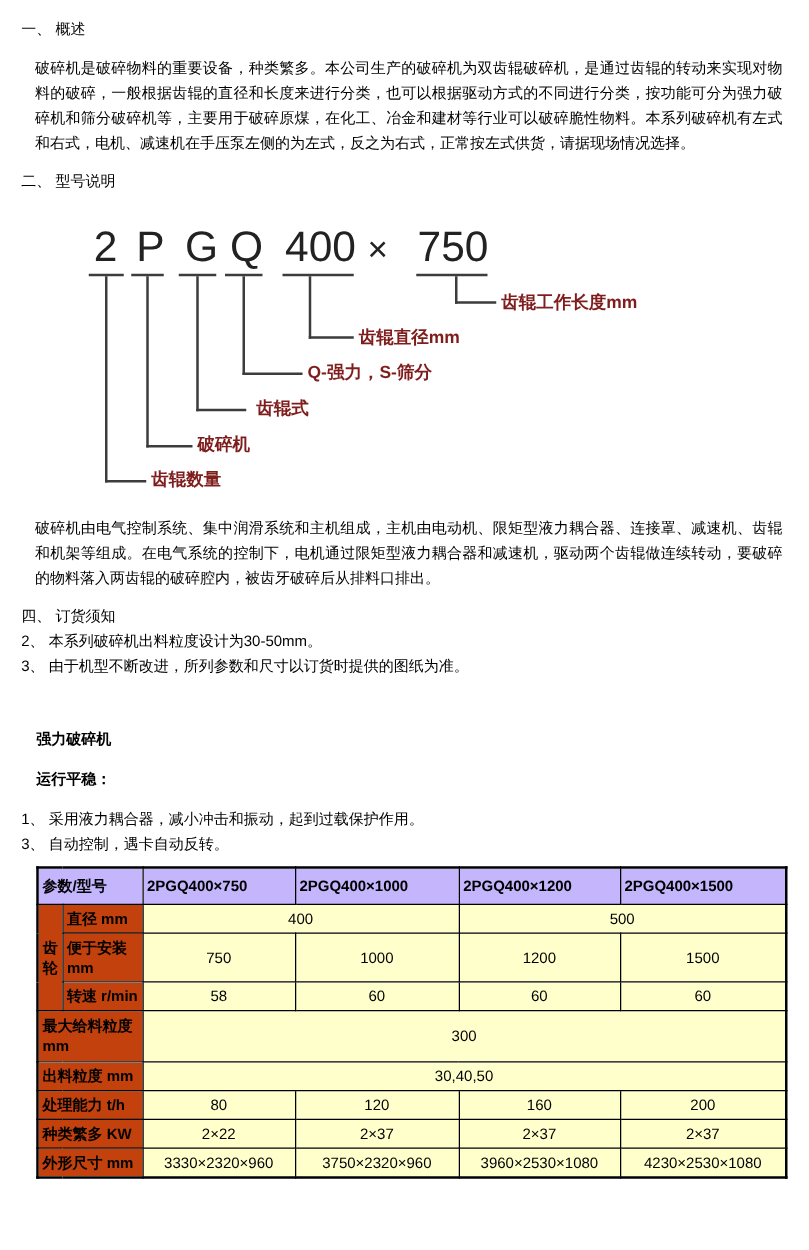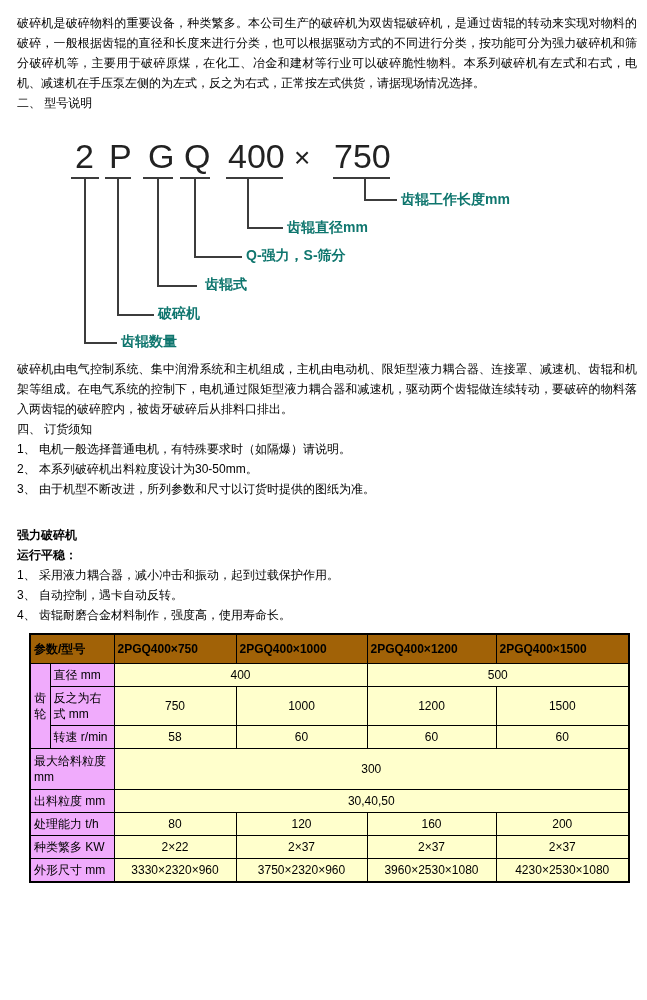--- a/index.html
+++ b/index.html
@@ -3,59 +3,60 @@
 <meta charset="utf-8">
 <style>
   html,body{margin:0;padding:0;}
   body{
     width:647px;height:1000px;background:#ffffff;color:#000;
     font-family:"Liberation Sans","DejaVu Sans",sans-serif;
     font-size:12px;line-height:20px;overflow:hidden;
   }
   .content{padding:13px 10px 0 17px;}
   .h{font-weight:normal;margin:0;}
-  .para{margin:0;text-align:justify;}
+  .para{margin:11px;text-align:justify;}
   .list-item{margin:0;}
-  .bold-h{font-weight:bold;margin:0;}
+  .bold-h{font-weight:bold;margin:12px;}
   .gap-lg{height:26px;}
 
   
   .diagram{position:relative;height:238px;margin:8px 0 0 0;color:#2b2b2b;}
   .dg-char{position:absolute;top:18px;font-size:34px;line-height:34px;color:#222;
     font-family:"Liberation Sans","DejaVu Sans",sans-serif;}
   .dg-times{top:23px;font-size:28px;line-height:28px;}
   .dg-ul{position:absolute;height:2px;background:#3c3c3c;top:56px;}
   .dg-v{position:absolute;width:2px;background:#3c3c3c;top:58px;}
   .dg-lead{position:absolute;height:2px;background:#3c3c3c;}
-  .dg-label{position:absolute;font-size:14px;line-height:17px;font-weight:600;color:#0f766e;white-space:nowrap;}
+  .dg-label{position:absolute;font-size:14px;line-height:17px;font-weight:600;color:#7f1d1d;white-space:nowrap;}
 
   
   table.spec{
     border-collapse:collapse;table-layout:fixed;
     margin:8px 0 0 12px;width:601px;
     border:2px solid #000;
   }
   table.spec td{
     border:1px solid #000;font-size:12px;line-height:16px;
     padding:2px 3px;overflow:hidden;
   }
-  td.hdr{background:#a16207;font-weight:bold;text-align:left;height:24px;vertical-align:middle;}
-  td.lbl{background:#f0abfc;font-weight:normal;text-align:left;vertical-align:middle;}
+  td.hdr{background:#c4b5fd;font-weight:bold;text-align:left;height:24px;vertical-align:middle;}
+  td.lbl{background:#c2410c;font-weight:bold;text-align:left;vertical-align:middle;}
   td.vert{width:20px;text-align:center;word-break:break-all;line-height:20px;padding:2px 1px;}
   td.val{background:#ffffcc;text-align:center;vertical-align:middle;font-weight:normal;}
   tr.r-h28 td{height:24px;}
   tr.r-h22 td{height:18px;}
   tr.r-h38 td{height:34px;}
   tr.r-h40 td{height:36px;}
 </style>
 </head>
 <body>
 
 <div class="content">
 
+  <div class="h">一、 概述</div>
   <p class="para">破碎机是破碎物料的重要设备，种类繁多。本公司生产的破碎机为双齿辊破碎机，是通过齿辊的转动来实现对物料的破碎，一般根据齿辊的直径和长度来进行分类，也可以根据驱动方式的不同进行分类，按功能可分为强力破碎机和筛分破碎机等，主要用于破碎原煤，在化工、冶金和建材等行业可以破碎脆性物料。本系列破碎机有左式和右式，电机、减速机在手压泵左侧的为左式，反之为右式，正常按左式供货，请据现场情况选择。</p>
 
   <div class="h">二、 型号说明</div>
 
   <div class="diagram">
     <span class="dg-char" style="left:58px">2</span>
     <span class="dg-char" style="left:92px">P</span>
     <span class="dg-char" style="left:131px">G</span>
     <span class="dg-char" style="left:167px">Q</span>
     <span class="dg-char" style="left:211px">400</span>
@@ -87,32 +88,30 @@
     <span class="dg-label" style="left:270px;top:98px">齿辊直径mm</span>
     <span class="dg-label" style="left:229px;top:126px">Q-强力，S-筛分</span>
     <span class="dg-label" style="left:188px;top:155px">齿辊式</span>
     <span class="dg-label" style="left:141px;top:184px">破碎机</span>
     <span class="dg-label" style="left:104px;top:212px">齿辊数量</span>
   </div>
 
   <p class="para">破碎机由电气控制系统、集中润滑系统和主机组成，主机由电动机、限矩型液力耦合器、连接罩、减速机、齿辊和机架等组成。在电气系统的控制下，电机通过限矩型液力耦合器和减速机，驱动两个齿辊做连续转动，要破碎的物料落入两齿辊的破碎腔内，被齿牙破碎后从排料口排出。</p>
 
   <div class="h">四、 订货须知</div>
-  <div class="list-item">1、 电机一般选择普通电机，有特殊要求时（如隔爆）请说明。</div>
   <div class="list-item">2、 本系列破碎机出料粒度设计为30-50mm。</div>
   <div class="list-item">3、 由于机型不断改进，所列参数和尺寸以订货时提供的图纸为准。</div>
 
   <div class="gap-lg"></div>
 
   <div class="bold-h">强力破碎机</div>
 
   <div class="bold-h">运行平稳：</div>
   <div class="list-item">1、 采用液力耦合器，减小冲击和振动，起到过载保护作用。</div>
   <div class="list-item">3、 自动控制，遇卡自动反转。</div>
-  <div class="list-item">4、 齿辊耐磨合金材料制作，强度高，使用寿命长。</div>
 
   <table class="spec">
     <colgroup>
       <col style="width:20px">
         <col style="width:64px">
       <col style="width:122px">
         <col style="width:131px">
       <col style="width:129px">
         <col style="width:133px">
     </colgroup>
@@ -124,21 +123,21 @@
       <td class="hdr">2PGQ400×1200</td>
       <td class="hdr">2PGQ400×1500</td>
     </tr>
     <tr class="r-h22">
       <td class="lbl vert" rowspan="3">齿轮</td>
       <td class="lbl">直径 mm</td>
       <td class="val" colspan="2">400</td>
       <td class="val" colspan="2">500</td>
     </tr>
     <tr class="r-h38">
-      <td class="lbl">反之为右式 mm</td>
+      <td class="lbl">便于安装 mm</td>
       <td class="val">750</td>
       <td class="val">1000</td>
       <td class="val">1200</td>
       <td class="val">1500</td>
     </tr>
     <tr class="r-h22">
       <td class="lbl">转速 r/min</td>
       <td class="val">58</td>
       <td class="val">60</td>
       <td class="val">60</td>

